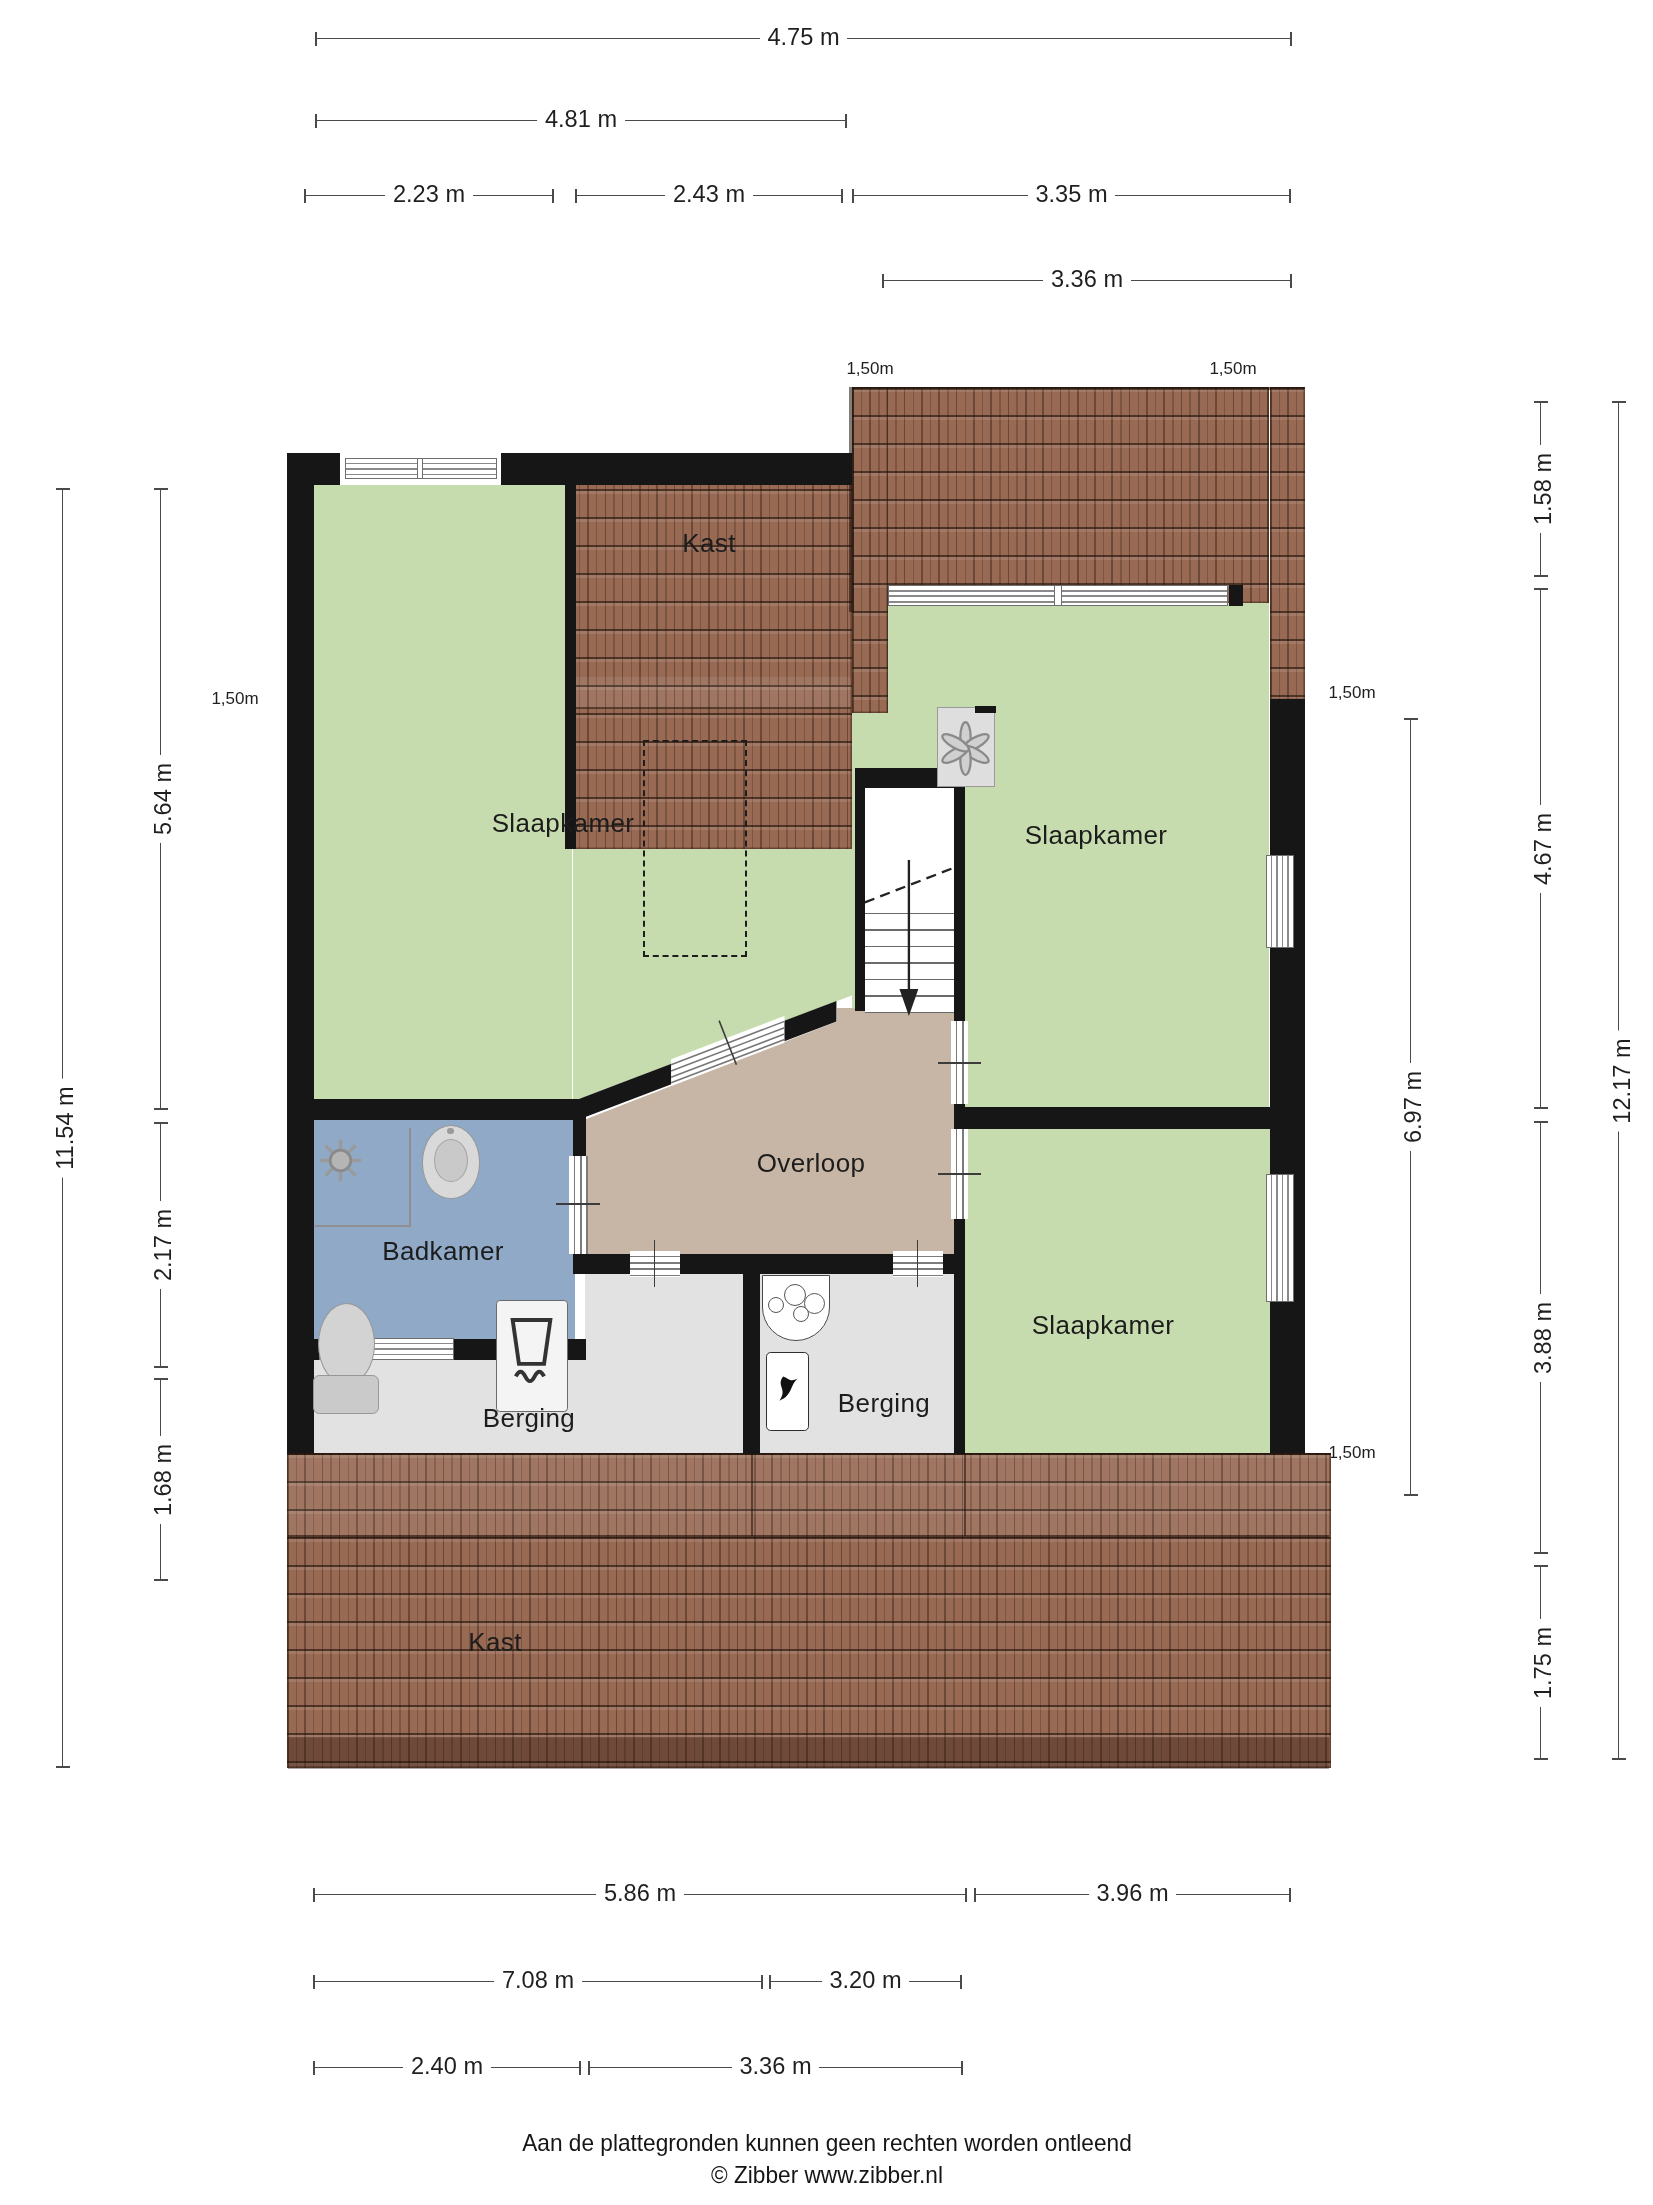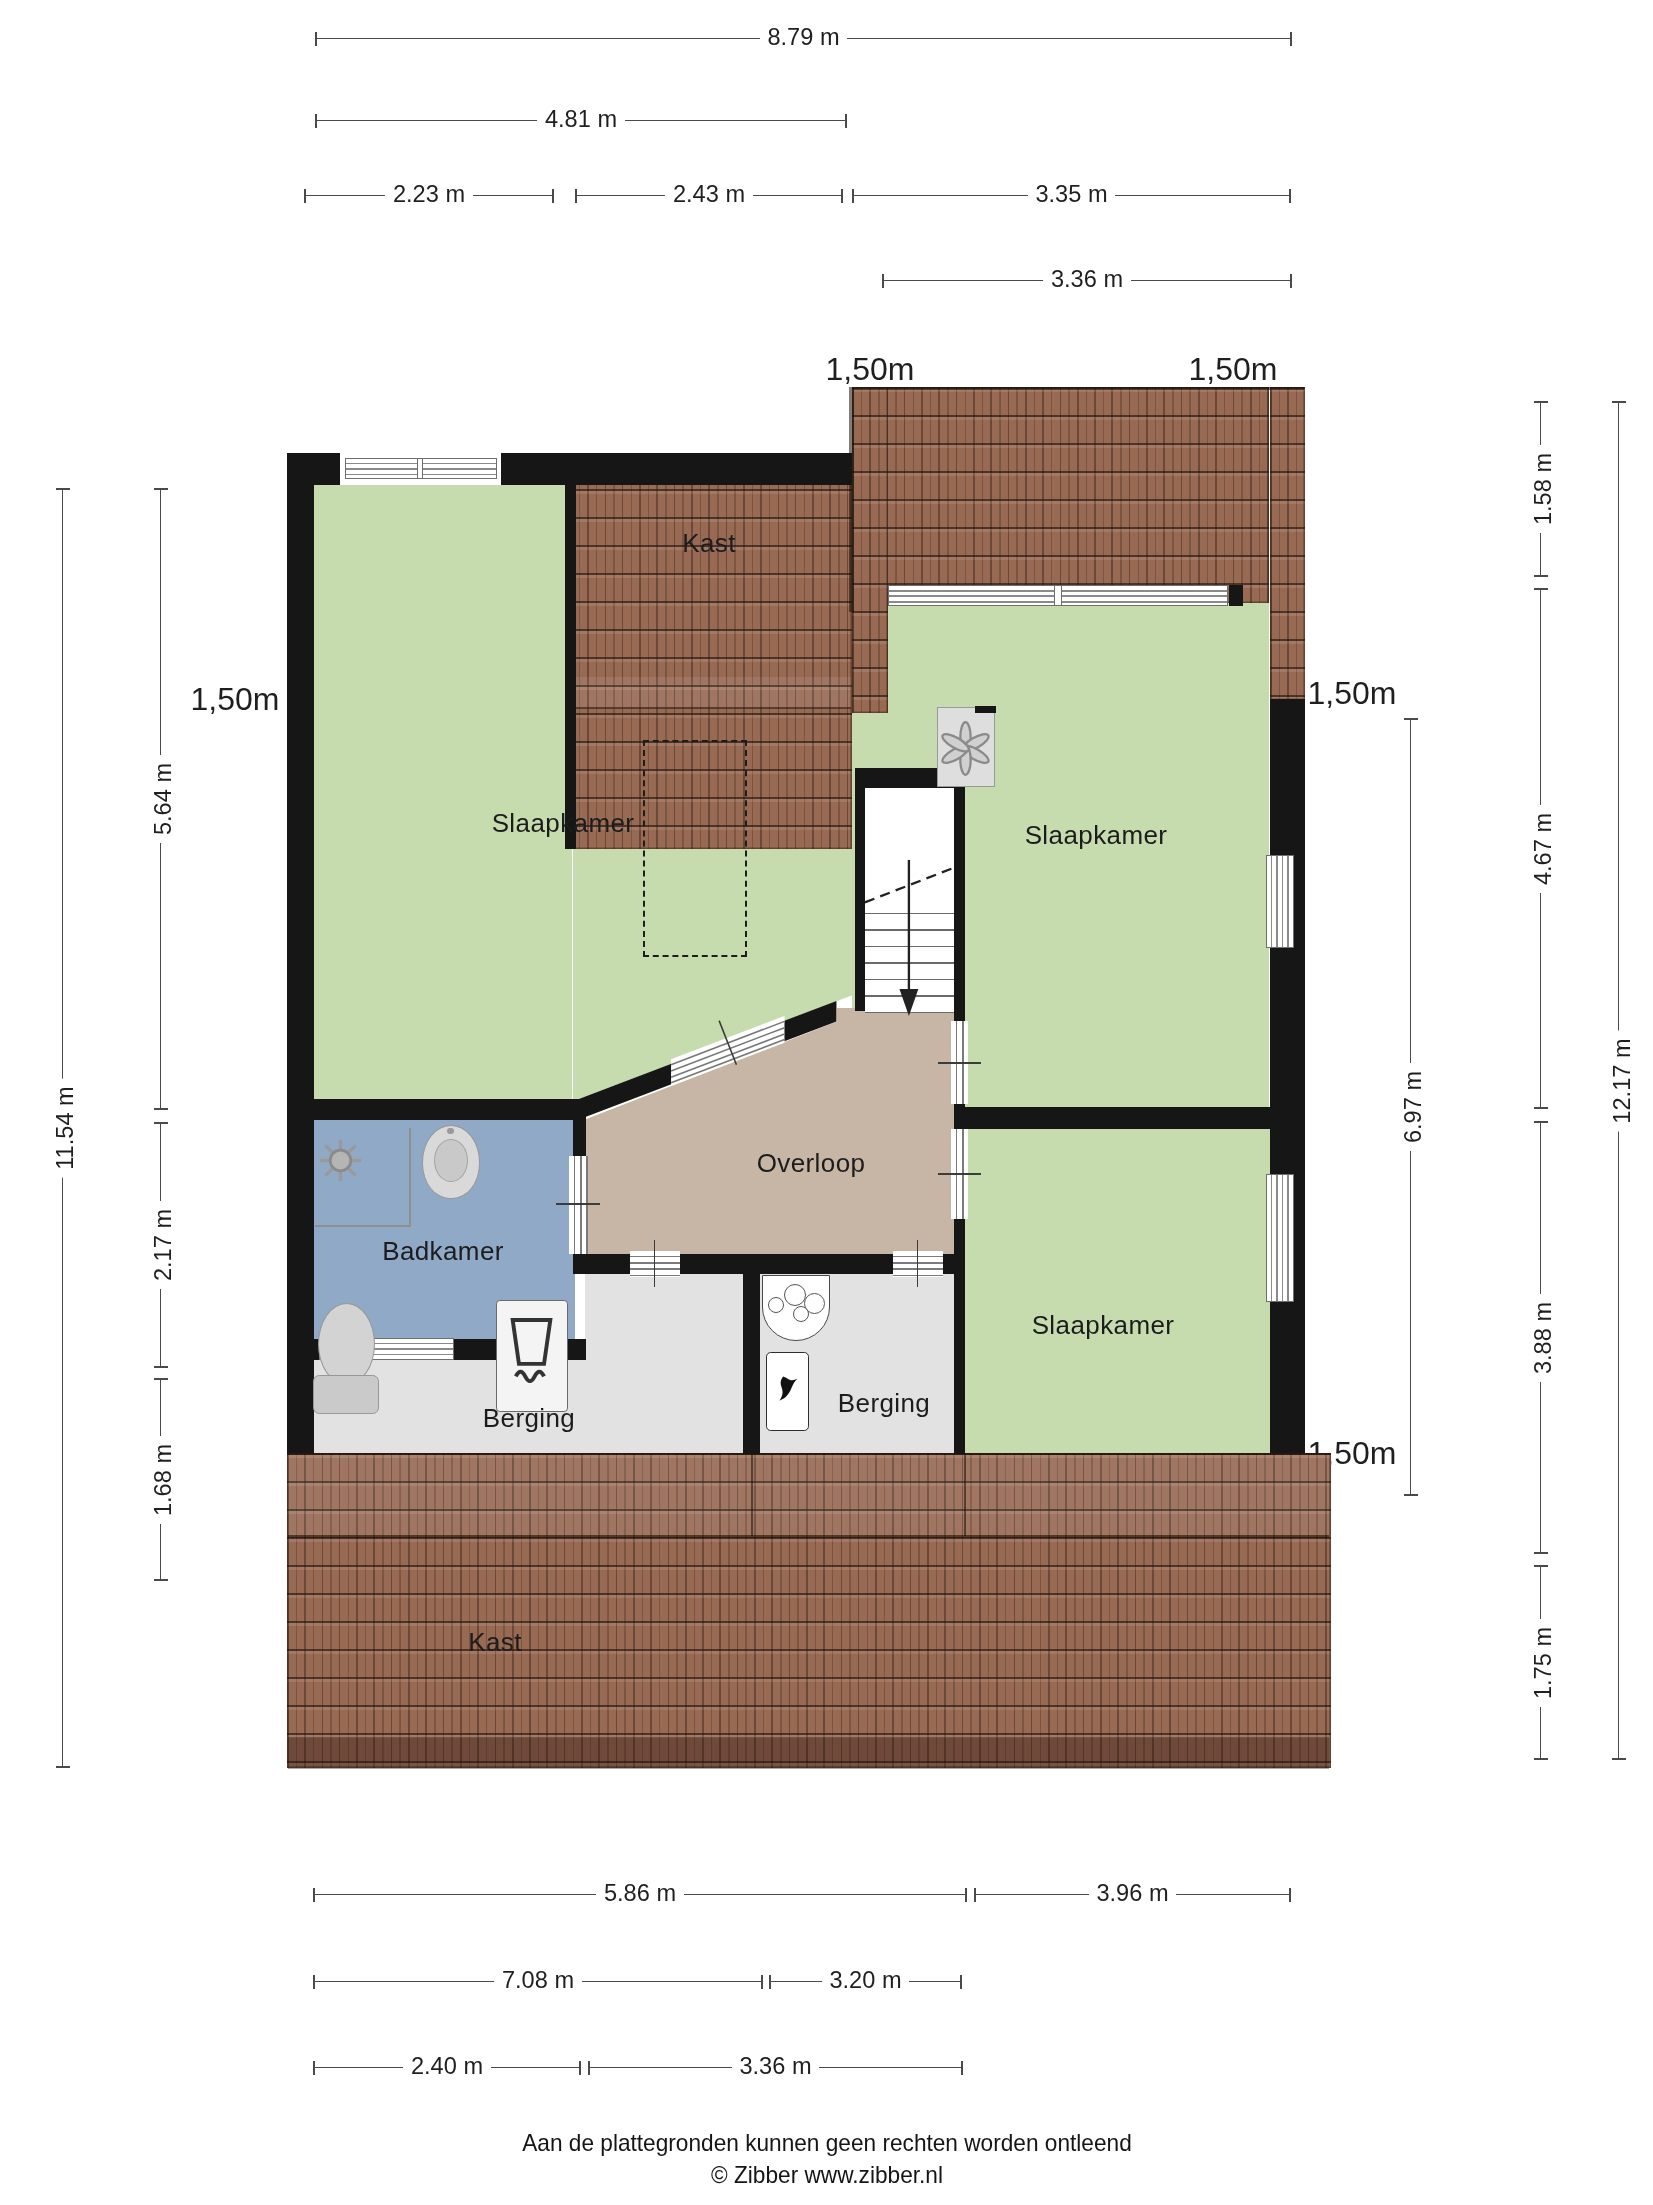--- a/index.html
+++ b/index.html
@@ -40,21 +40,21 @@
   .hseg{position:absolute;border-top:1.6px solid var(--dimline);}
   .hseg::before,.hseg::after{content:"";position:absolute;top:-7px;width:1.6px;height:14px;background:var(--dimline);}
   .hseg::before{left:0;} .hseg::after{right:0;}
   .vseg{position:absolute;border-left:1.6px solid var(--dimline);}
   .vseg::before,.vseg::after{content:"";position:absolute;left:-7px;height:1.6px;width:14px;background:var(--dimline);}
   .vseg::before{top:0;} .vseg::after{bottom:0;}
   .dlab{position:absolute;background:#fff;color:var(--dimtext);font-size:23.6px;white-space:nowrap;
         padding:0 7.9px;z-index:5;}
   .hseg .dlab{left:50%;top:0;transform:translate(-50%,-54%);}
   .vseg .dlab{top:50%;left:0;transform:translate(-47%,-50%) rotate(-90deg);}
-  .knee{position:absolute;transform:translate(-50%,-50%);font-size:32px;color:var(--dimtext);white-space:nowrap;}
+  .knee{position:absolute;transform:translate(-50%,-50%);font-size:17px;color:var(--dimtext);white-space:nowrap;}
   
   .steps{position:absolute;background-image:repeating-linear-gradient(180deg, rgba(0,0,0,0) 0 15px, #6a6a6a 15px 16.5px);}
   
   .furn{position:absolute;box-sizing:border-box;}
   .dashedrect{position:absolute;border:2.4px dashed #1d1d1d;box-sizing:border-box;z-index:55;}
   .footer{position:absolute;width:100%;text-align:center;color:#151515;font-size:23.6px;
           transform:scaleX(.96);}
   .circ{position:absolute;border:1.6px solid #555;border-radius:50%;background:#fff;}
 </style>
 </head>
@@ -221,21 +221,21 @@
   <div class="rlab" style="left:563px;top:823px;">Slaapkamer</div>
   <div class="rlab" style="left:1096px;top:835px;">Slaapkamer</div>
   <div class="rlab" style="left:1103px;top:1325px;">Slaapkamer</div>
   <div class="rlab" style="left:443px;top:1251px;">Badkamer</div>
   <div class="rlab" style="left:811px;top:1163px;">Overloop</div>
   <div class="rlab" style="left:529px;top:1418px;">Berging</div>
   <div class="rlab" style="left:884px;top:1403px;">Berging</div>
   <div class="rlab" style="left:495px;top:1642px;">Kast</div>
 
   <div class="hseg" style="left:315px;top:38px;width:977px;">
-    <span class="dlab">8.79 m</span>
+    <span class="dlab">4.75 m</span>
     </div>
   <div class="hseg" style="left:315px;top:120px;width:532px;">
     <span class="dlab">4.81 m</span>
     </div>
   <div class="hseg" style="left:304px;top:195px;width:250px;">
     <span class="dlab">2.23 m</span>
     </div>
   <div class="hseg" style="left:575px;top:195px;width:268px;">
     <span class="dlab">2.43 m</span>
     </div>

